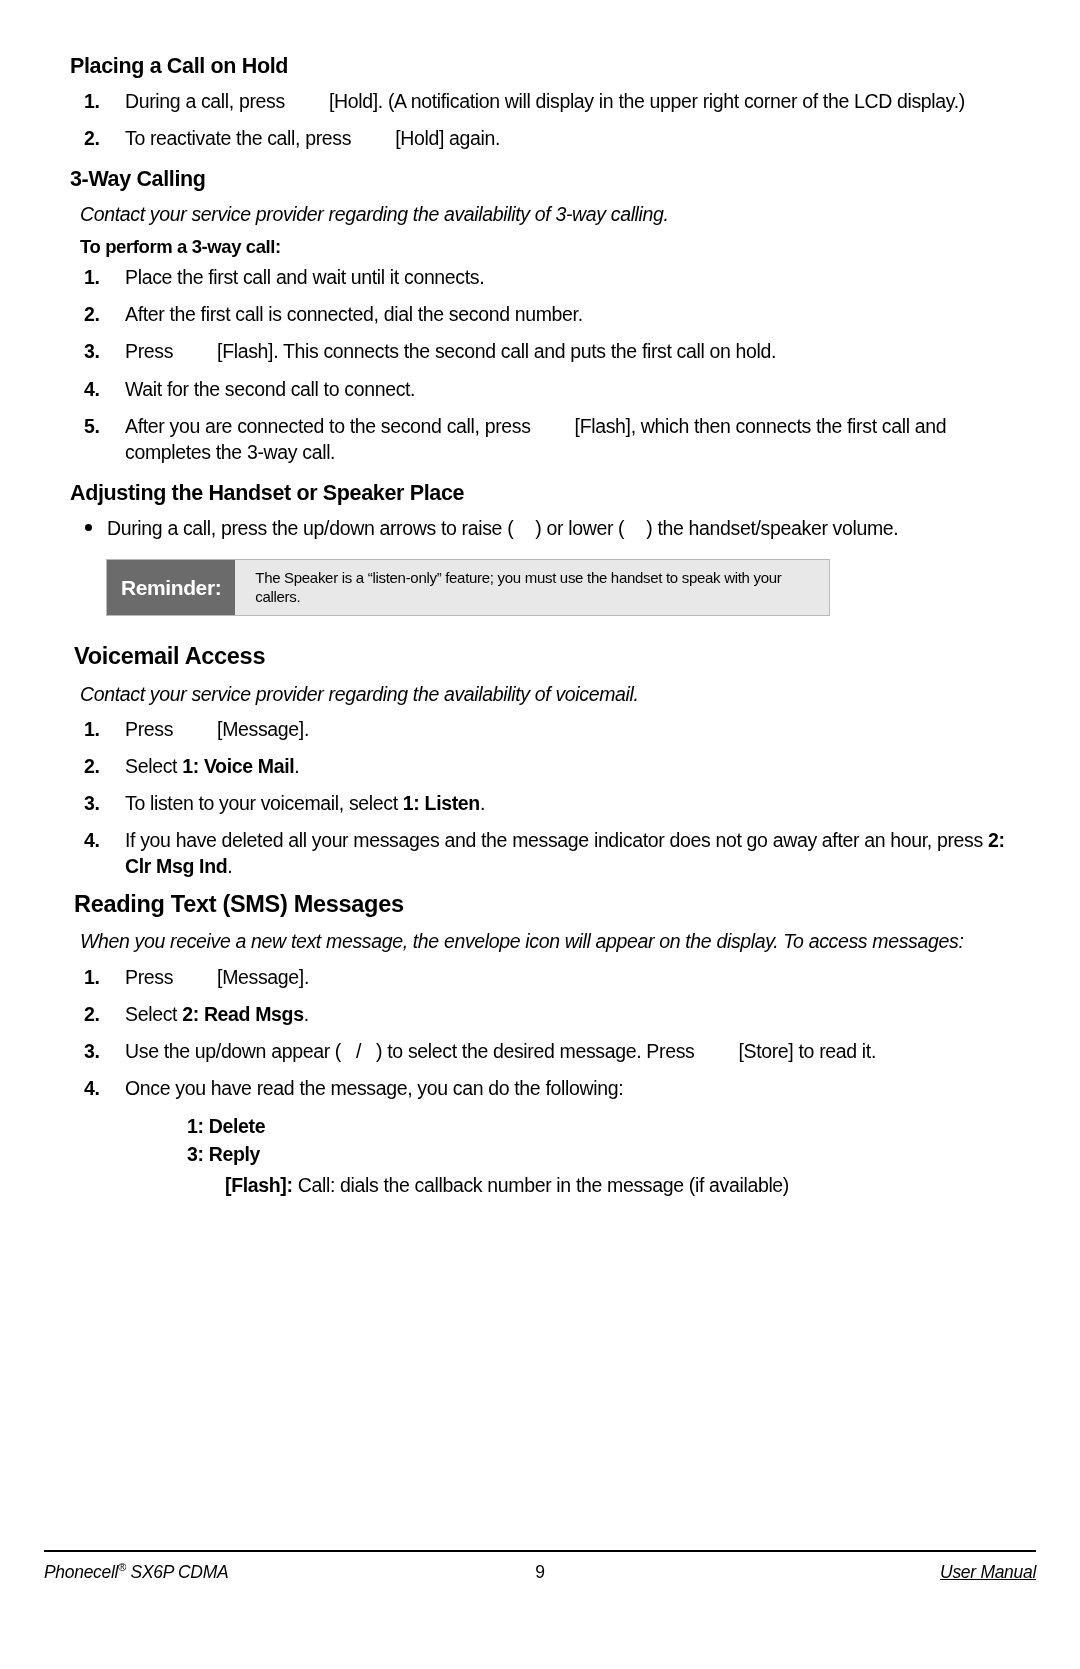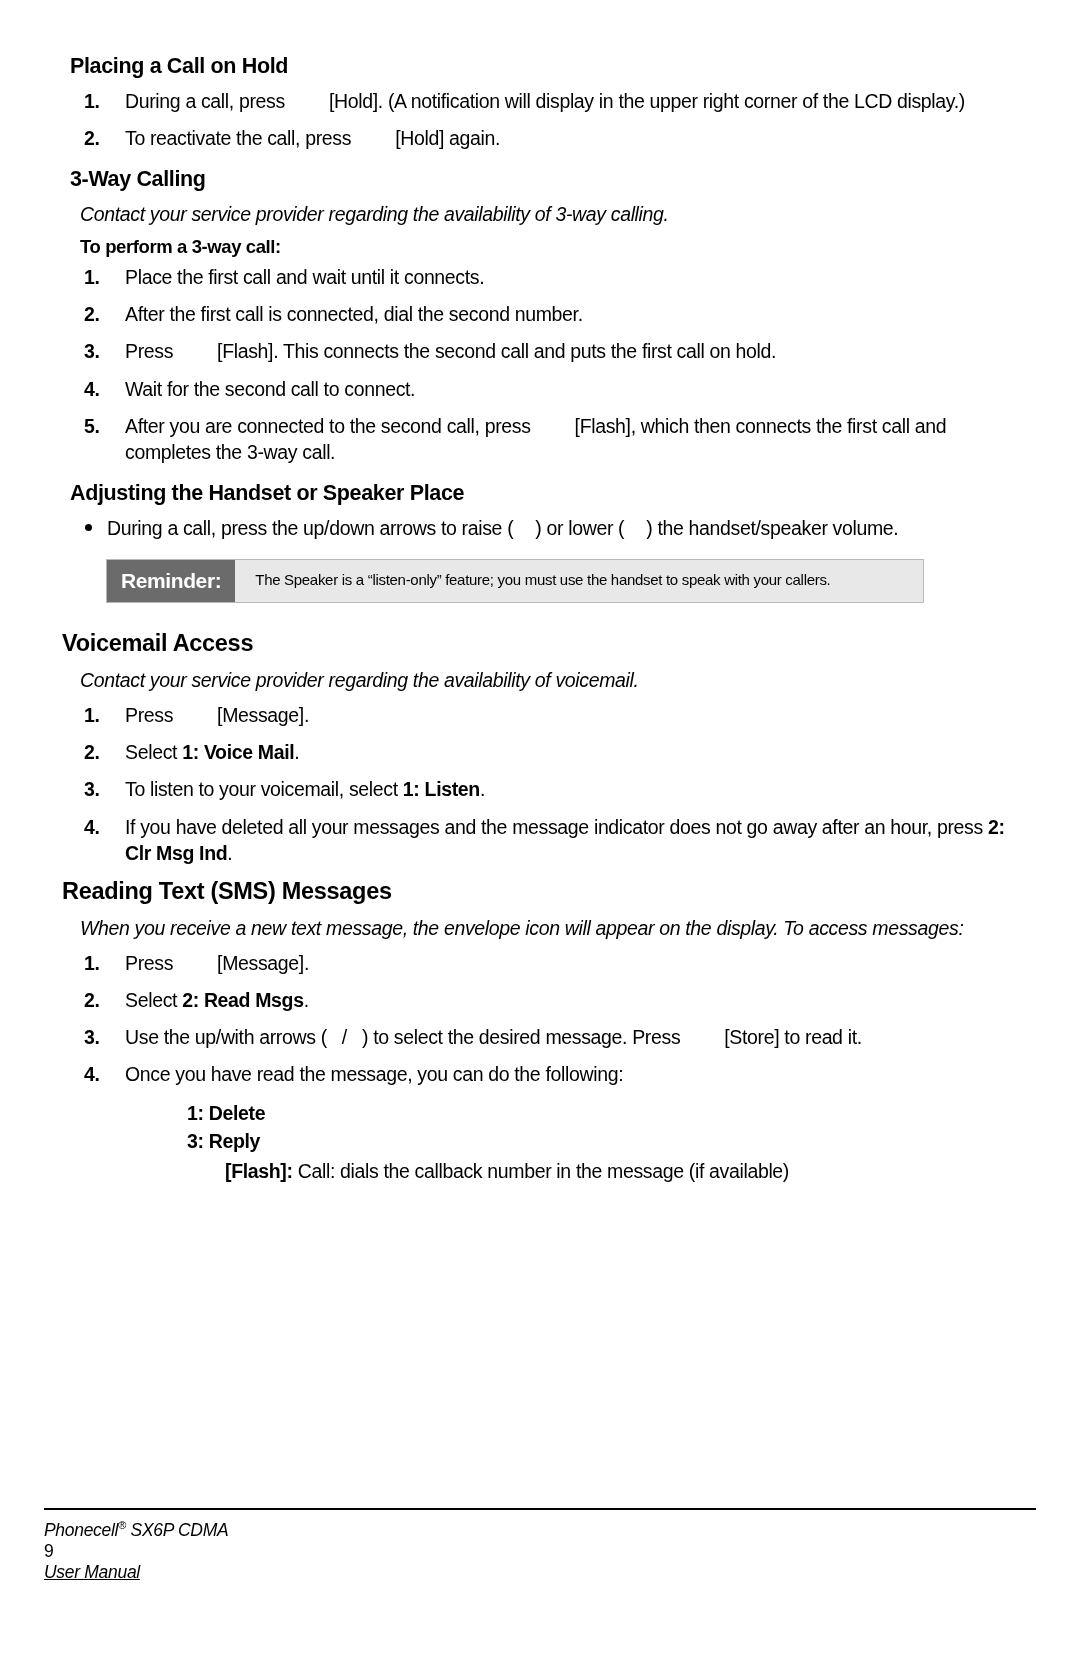--- a/index.html
+++ b/index.html
@@ -26,21 +26,21 @@
     font-size: 21.5px;
     font-weight: bold;
     letter-spacing: -0.35px;
     margin: 16px 0 8px 8px;
     line-height: 1.2;
   }
   .h-main {
     font-size: 23.5px;
     font-weight: bold;
     letter-spacing: -0.3px;
-    margin: 0 0 10px 0;
+    margin: 0 0 10px 12px;
     line-height: 1.2;
   }
   .h-small-bold {
     font-size: 18.5px;
     font-weight: bold;
     letter-spacing: -0.4px;
     margin: 0 0 6px 18px;
     line-height: 1.2;
   }
 
@@ -105,21 +105,21 @@
   .keygap-sm { display: inline-block; width: 22px; }
   .keygap-xs { display: inline-block; width: 15px; }
 
   b, strong { font-weight: bold; }
 
   
   .reminder {
     display: flex;
     align-items: stretch;
     margin: 18px 12px 26px 44px;
-    width: 818px;
+    width: 724px;
     border: 1px solid #b9b9b9;
     box-sizing: border-box;
   }
   .reminder-label {
     background: #6b6b6b;
     color: #ffffff;
     font-size: 21px;
     font-weight: bold;
     letter-spacing: -0.4px;
     padding: 9px 14px 9px 14px;
@@ -165,21 +165,20 @@
   .footer-rule {
     border: 0;
     border-top: 2.5px solid #000;
     margin: 0 0 9px 0;
   }
   .footer-row {
     display: flex;
     align-items: baseline;
     font-size: 17.5px;
     letter-spacing: -0.3px;
-    flex-direction: column;
   }
   .footer-left { flex: 1; text-align: left; font-style: italic; }
   .footer-center { flex: 0 0 auto; text-align: center; }
   .footer-right { flex: 1; text-align: right; font-style: italic; text-decoration: underline; }
   .footer-left sup { font-size: 11px; vertical-align: super; font-style: normal;}
 </style>
 </head>
 <body>
 
 <div class="page">
@@ -271,21 +270,21 @@
     <li>
       <span class="num">1.</span>
       <span>Press</span><span class="keygap"></span><span>[Message].</span>
     </li>
     <li>
       <span class="num">2.</span>
       <span>Select </span><b>2: Read Msgs</b><span>.</span>
     </li>
     <li>
       <span class="num">3.</span>
-      <span>Use the up/with arrows (</span><span class="keygap-xs"></span><span>/</span><span class="keygap-xs"></span><span>) to select the desired message. Press</span><span class="keygap"></span><span>[Store] to read it.</span>
+      <span>Use the up/down appear (</span><span class="keygap-xs"></span><span>/</span><span class="keygap-xs"></span><span>) to select the desired message. Press</span><span class="keygap"></span><span>[Store] to read it.</span>
     </li>
     <li>
       <span class="num">4.</span>
       <span>Once you have read the message, you can do the following:</span>
     </li>
   </ol>
 
   <div class="opt">1: Delete</div>
   <div class="opt">3: Reply</div>
 

